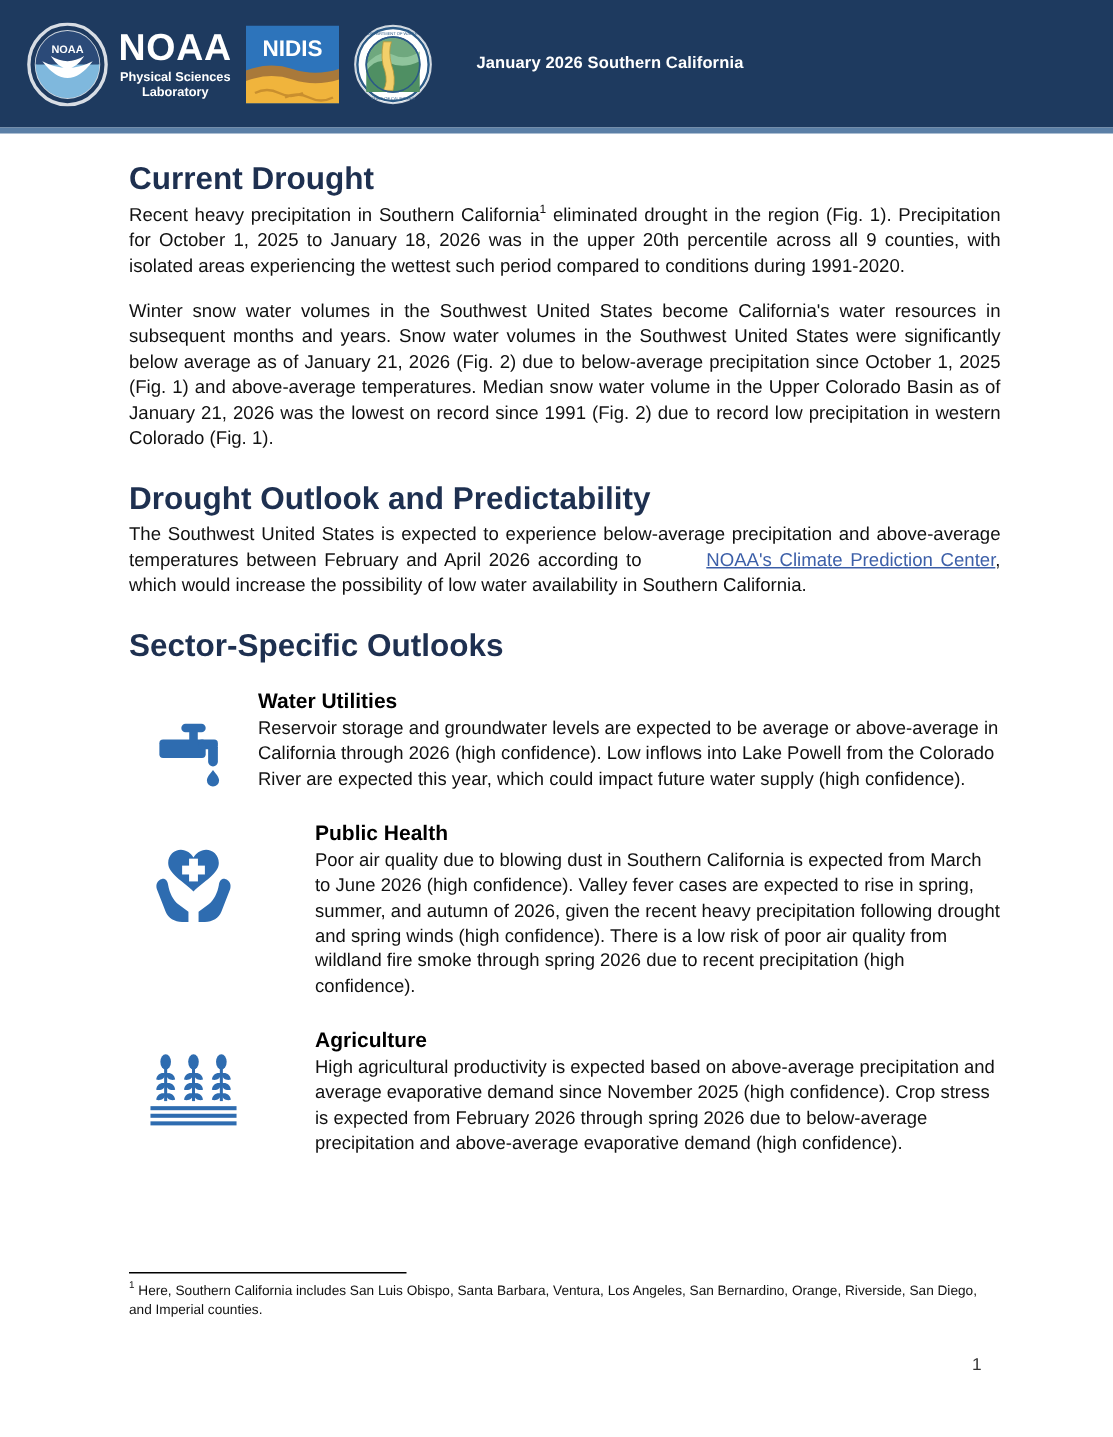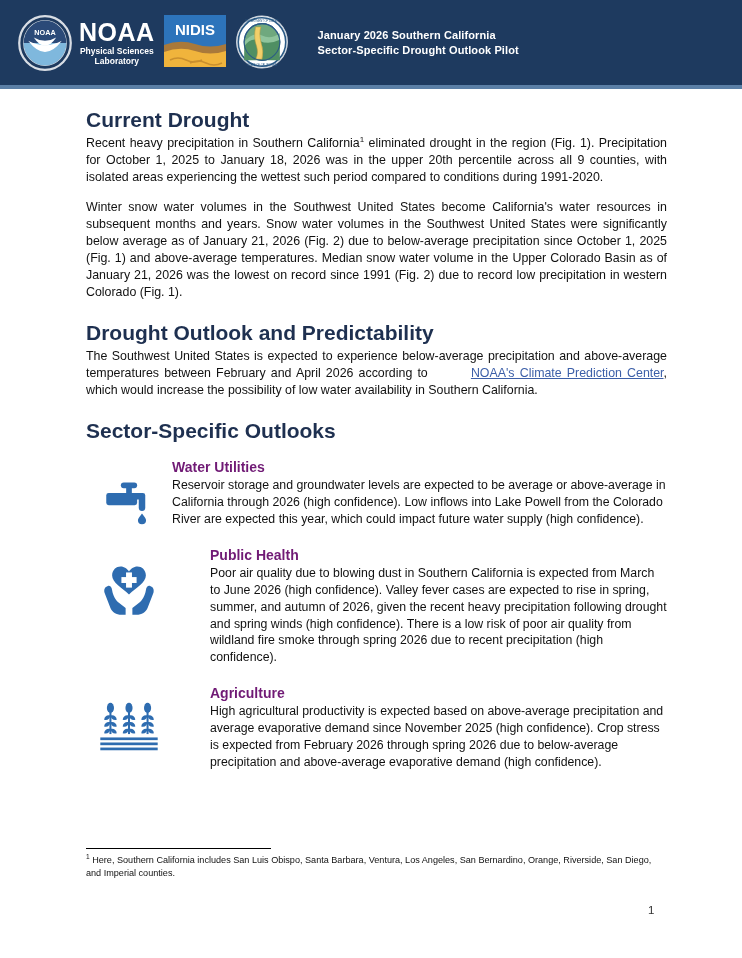--- a/index.html
+++ b/index.html
@@ -31,20 +31,21 @@
   .header-underline {
     position: absolute;
     left: 0;
     top: 85px;
     width: 742px;
     height: 4px;
     background: #5b7fa6;
   }
   .logo-strip {
     display: flex;
+    align-items: center;
     padding-left: 17px;
     gap: 9px;
   }
 
   
   .noaa-lockup {
     display: flex;
     align-items: center;
     gap: 6px;
   }
@@ -159,21 +160,21 @@
   }
   .sector-icon-cell svg {
     display: block;
   }
   .sector-text-cell {
     flex: 1 1 auto;
   }
   h3.sector-title {
     font-size: 14px;
     font-weight: bold;
-    color: #701a75;
+    color: #000000;
     margin: 0 0 1px 0;
     line-height: 1.3;
   }
   p.sector-body {
     font-size: 12.3px;
     line-height: 1.37;
     margin: 0;
     color: #111111;
     text-align: left;
   }
@@ -250,21 +251,20 @@
       <path d="M17 50 Q34 30 50 38 Q66 46 83 34 L83 46 Q62 56 46 48 Q30 40 17 58 Z" fill="#8fc49c"></path>
       <path d="M38 22 Q34 44 40 58 Q44 72 38 82 L50 82 Q54 66 48 50 Q44 34 48 22 Z" fill="#f2cf6a" stroke="#b89a3c" stroke-width="1"></path>
       <ellipse cx="50" cy="50" rx="33" ry="34" fill="none" stroke="#2b5a86" stroke-width="2"></ellipse>
       <text x="50" y="13" font-family="'Liberation Sans',sans-serif" font-size="5" fill="#2b5a86" text-anchor="middle">DEPARTMENT OF WATER</text>
       <text x="50" y="94" font-family="'Liberation Sans',sans-serif" font-size="5" fill="#2b5a86" text-anchor="middle">STATE OF CALIFORNIA</text>
     </svg>
   </div>
 
   <div class="header-title">
     <div>January 2026 Southern California</div>
-    <div>Sector-Specific Drought Outlook Pilot</div>
   </div>
 </div>
 <div class="header-underline"></div>
 
 <div class="page-body">
 
   <h2 class="section-head">Current Drought</h2>
   <p class="body-text">
     <span>Recent heavy precipitation in Southern California</span><sup class="fn">1</sup><span> eliminated drought in the region (Fig. 1). Precipitation for October 1, 2025 to January 18, 2026 was in the upper 20th percentile across all 9 counties, with isolated areas experiencing the wettest such period compared to conditions during 1991-2020.</span>
   </p>

